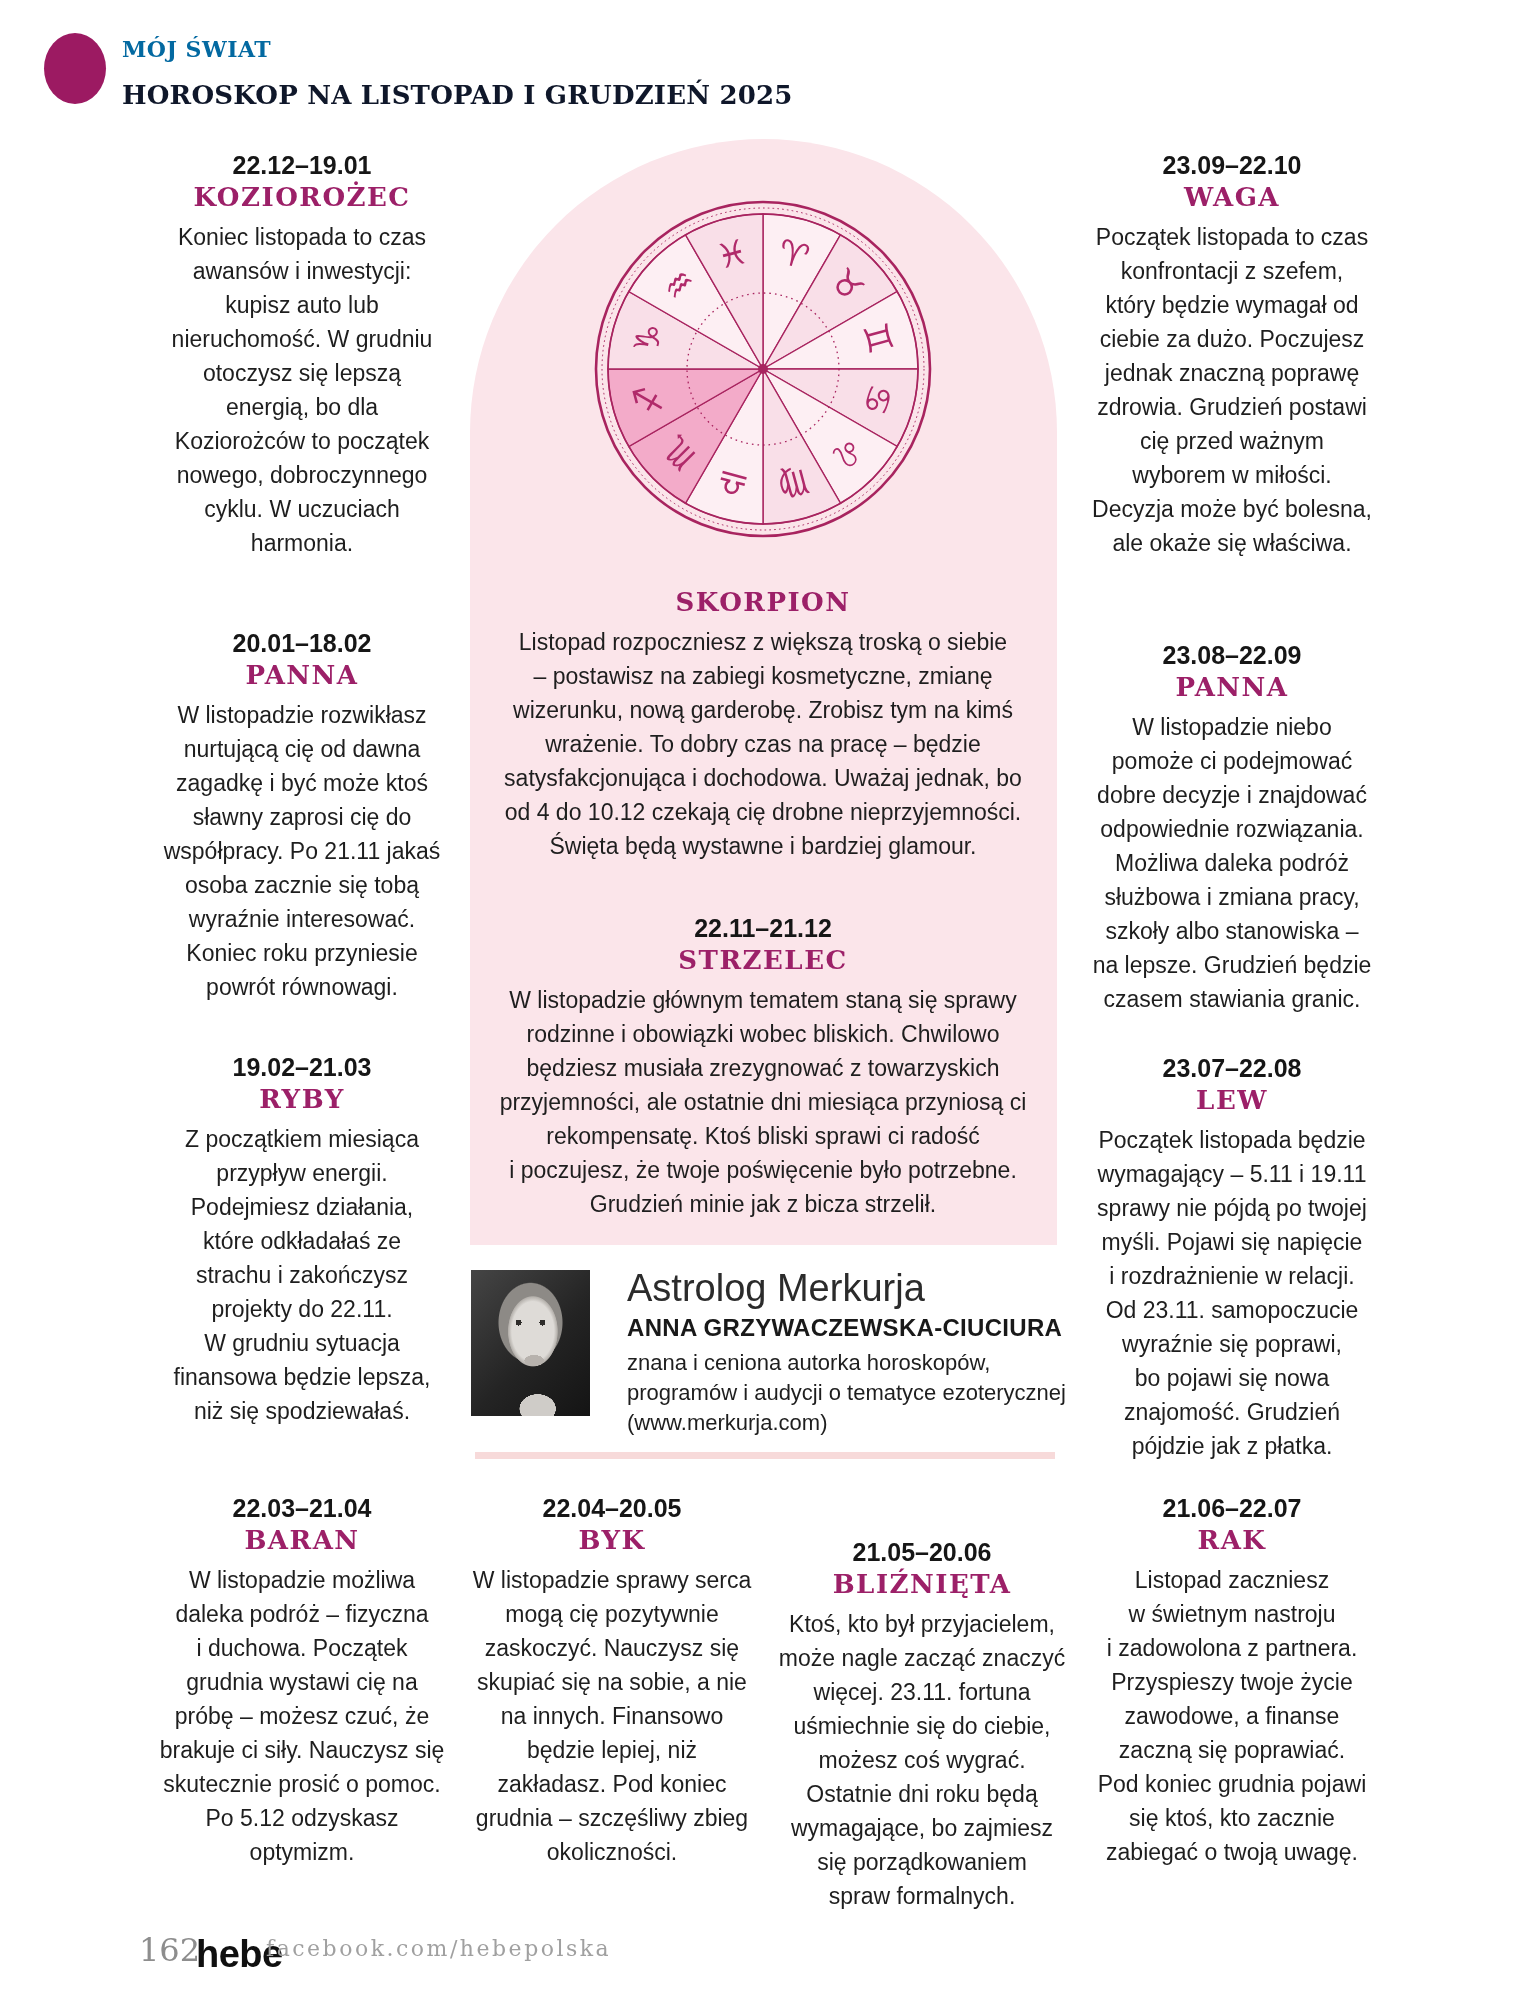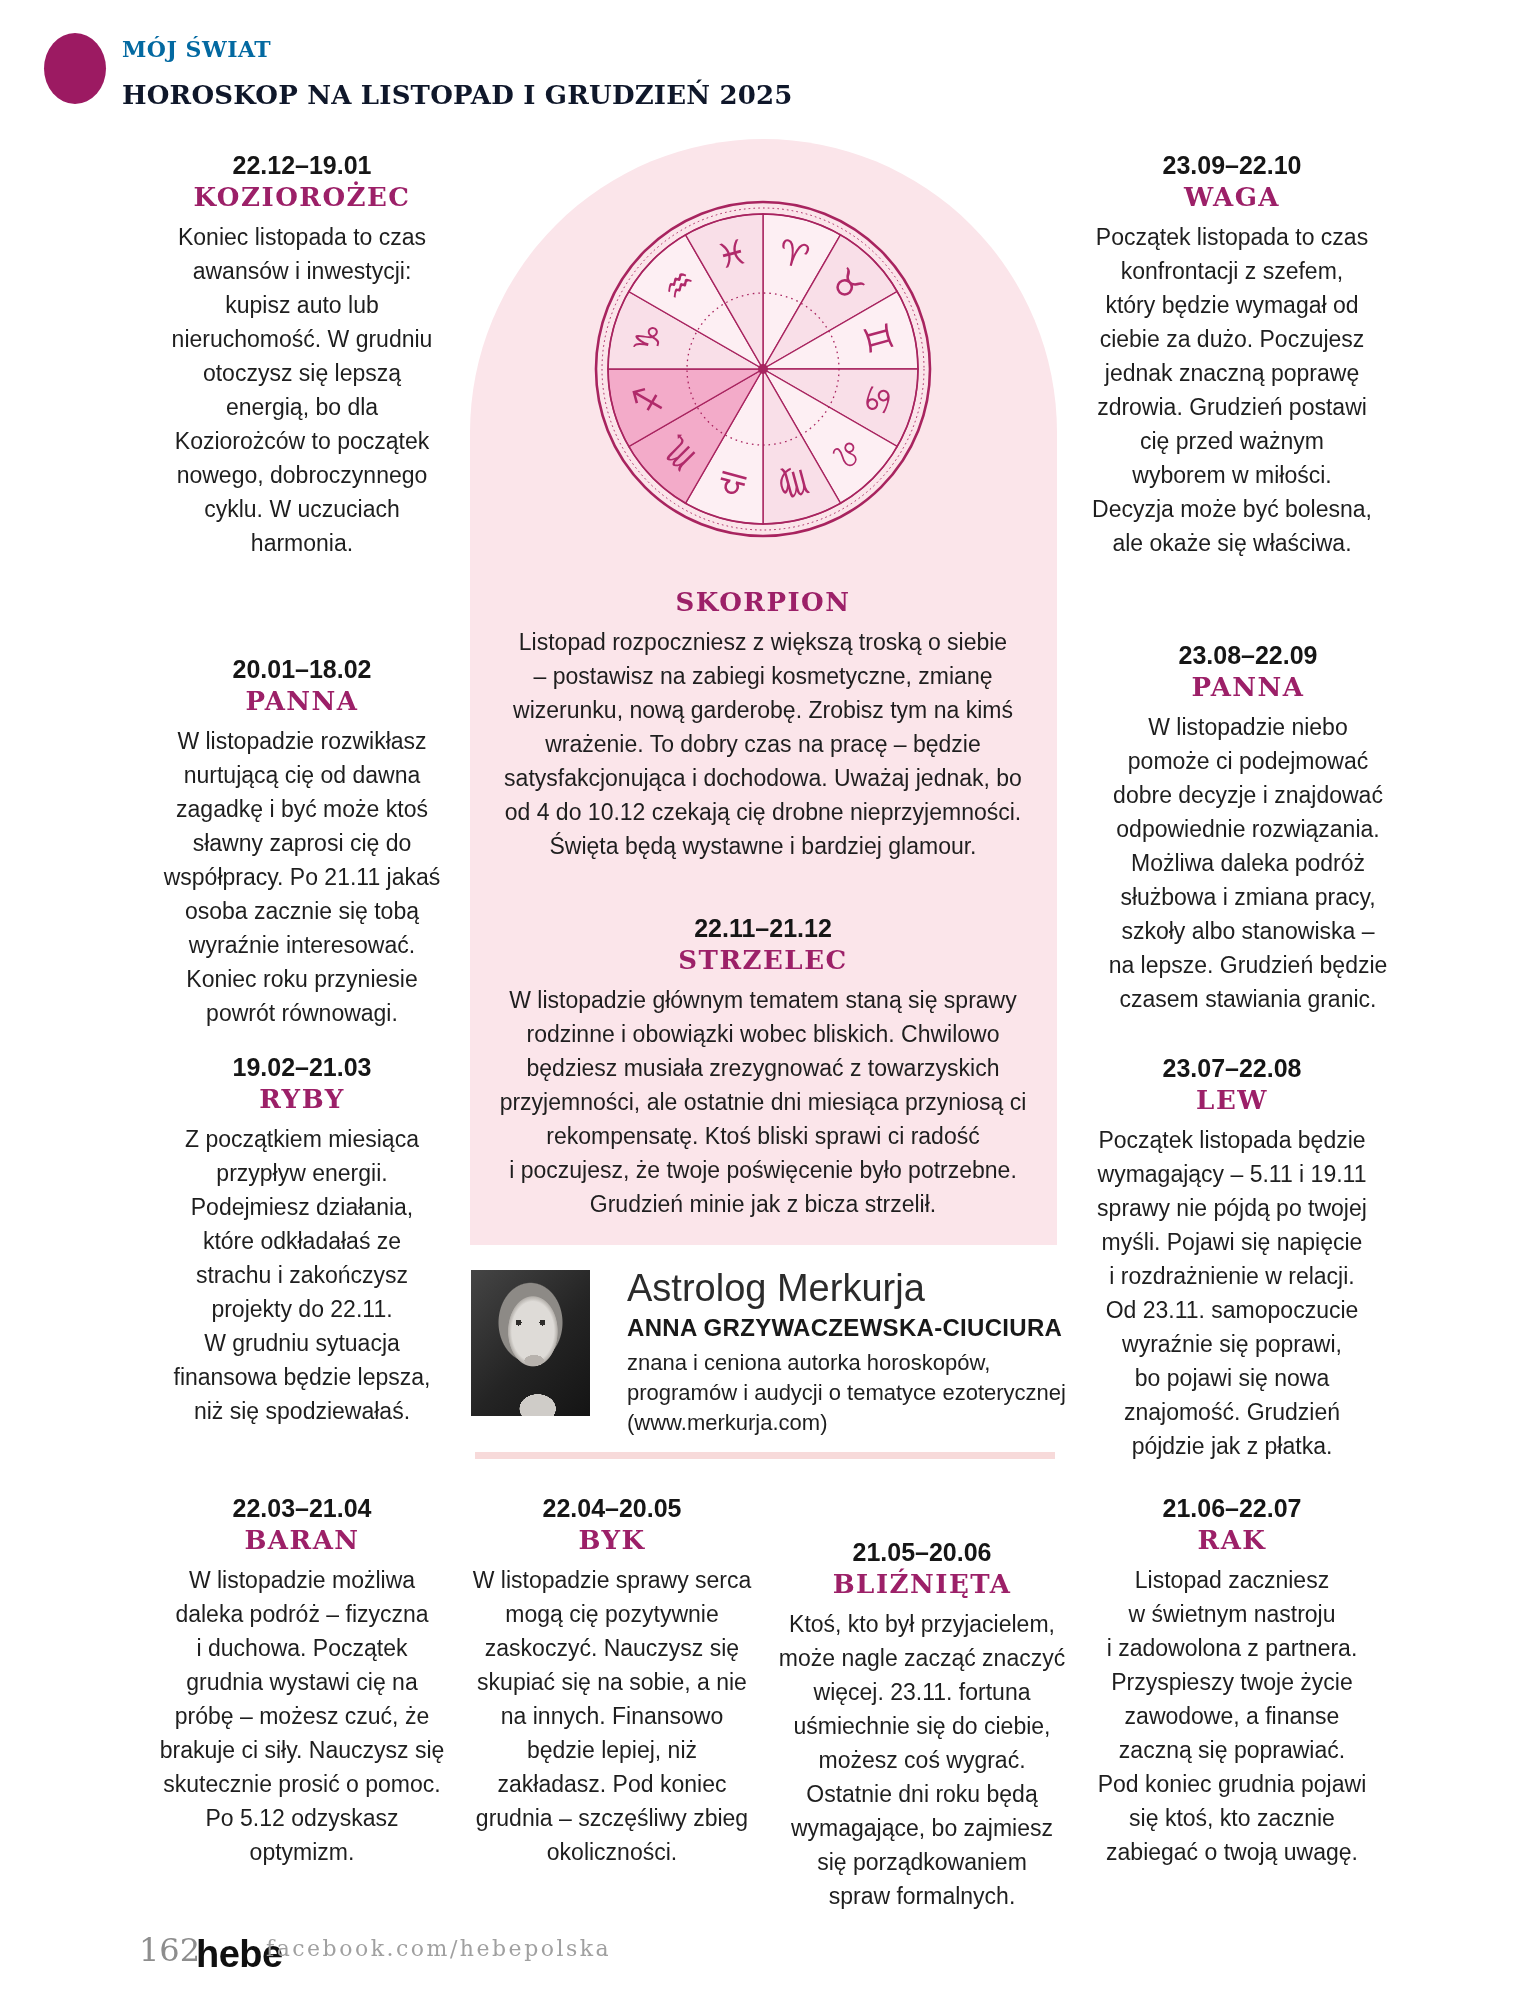--- a/index.html
+++ b/index.html
@@ -39,25 +39,25 @@
     font-family:"DejaVu Serif", serif;font-weight:bold;
     font-size:26px;line-height:33px;letter-spacing:1.5px;color:#9c2068;margin-top:1px;
   }
   .sign .text{
     font-size:23px;line-height:34px;color:#1e1e1e;
     white-space:pre-line;margin:6px 0 0 0;
   }
   .w-side{width:350px;}
   .w-center{width:566px;}
   .pos-koziorozec{left:127px;top:150px;}
-  .pos-wodnik{left:127px;top:654px;}
+  .pos-wodnik{left:127px;top:628px;}
   .pos-ryby{left:127px;top:1052px;}
   .pos-baran{left:127px;top:1493px;}
   .pos-waga{left:1057px;top:150px;}
-  .pos-panna{left:1057px;top:640px;margin-left:16px;}
+  .pos-panna{left:1057px;top:640px;}
   .pos-lew{left:1057px;top:1053px;}
   .pos-rak{left:1057px;top:1493px;}
   .pos-skorpion{left:480px;top:585px;}
   .pos-strzelec{left:480px;top:913px;}
   .pos-byk{left:437px;top:1493px;}
   .pos-bliznieta{left:747px;top:1493px;margin-top:44px;}
   
   .astro-photo{
     position:absolute;left:471px;top:1270px;width:119px;height:146px;
     background:

